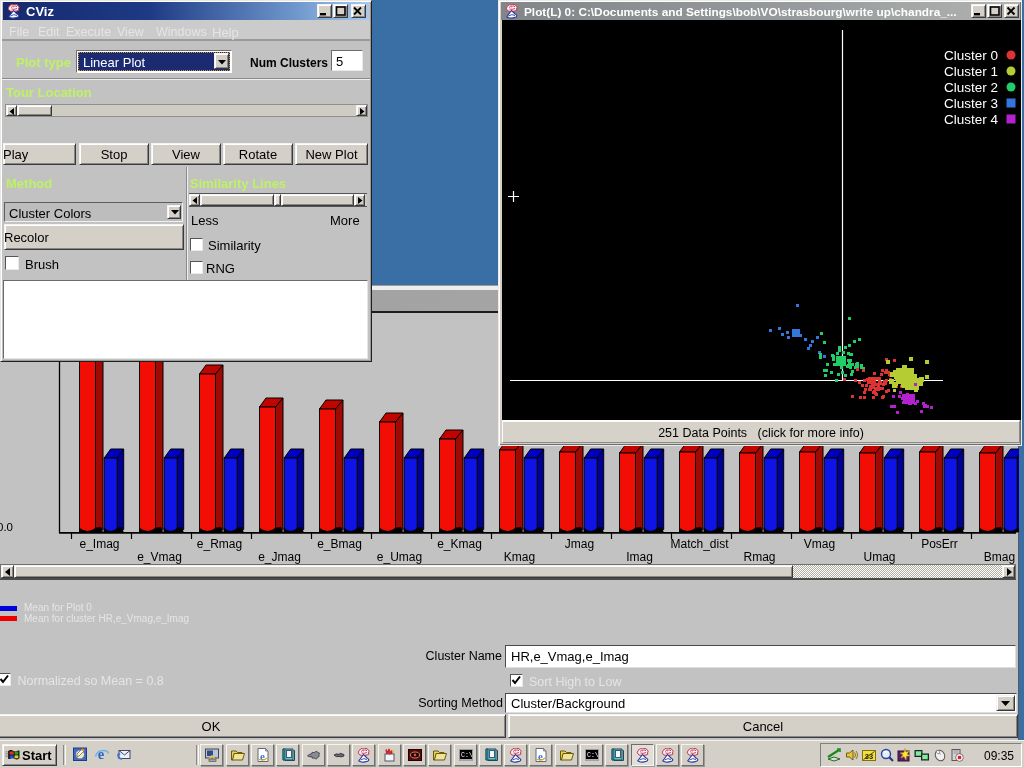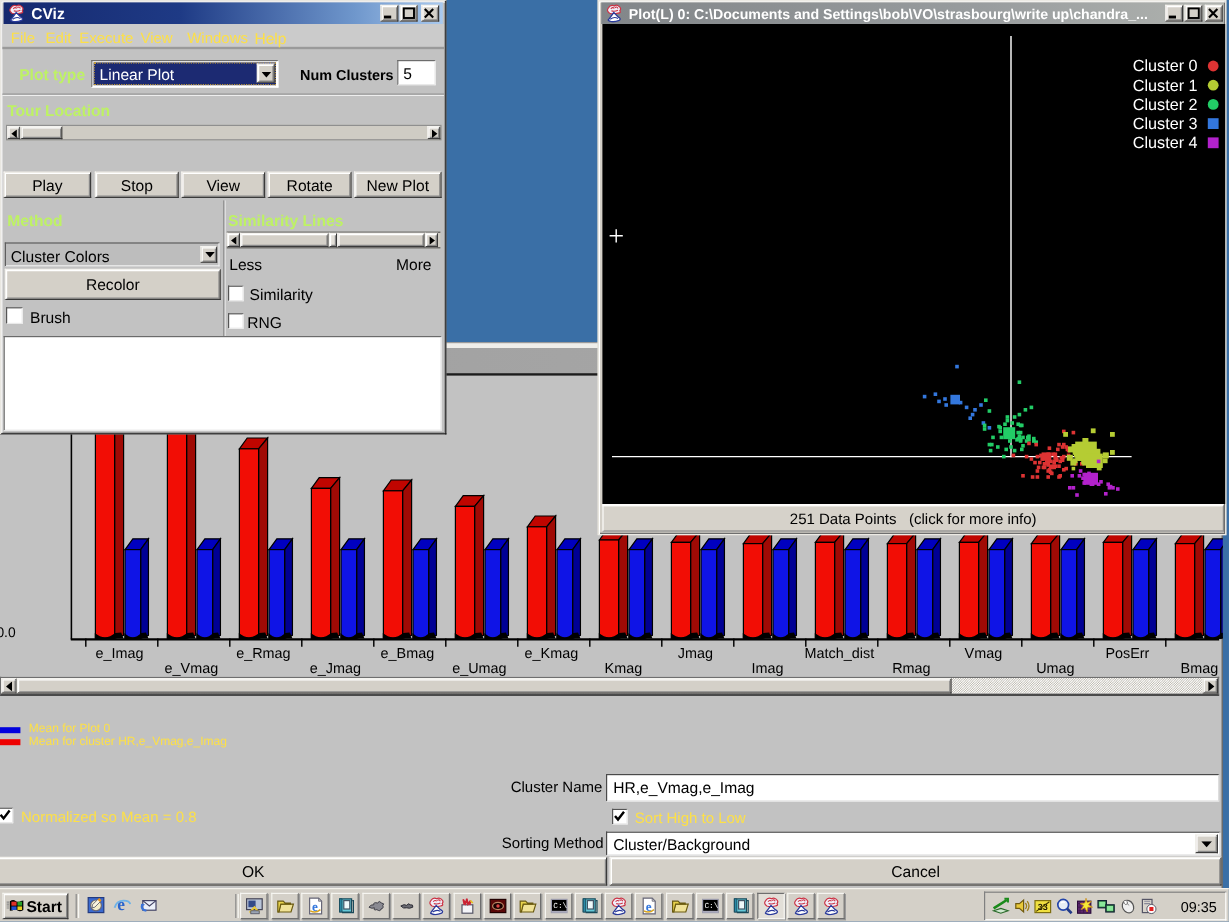--- a/index.html
+++ b/index.html
@@ -1,20 +1,20 @@
 <!DOCTYPE html>
 <html><head><meta charset="utf-8"><style>
 *{margin:0;padding:0;box-sizing:border-box}
 html,body{width:1024px;height:768px;overflow:hidden;background:#3a6fa6;font-family:"Liberation Sans",sans-serif}
 .abs{position:absolute}
 .bevel{background:#d4d0c8;border:1px solid;border-color:#f4f3ef #3a3a3a #3a3a3a #f4f3ef;box-shadow:inset 1px 1px 0 #fff,inset -1px -1px 0 #888}
 .groove{border-top:1px solid #8a8a8a;border-bottom:1px solid #eee}
 .cb{width:13px;height:13px;background:#fff;border:1px solid;border-color:#555 #e9e9e9 #e9e9e9 #555;position:absolute}
 svg{position:absolute;display:block}
-.t12{font-size:12px;color:#fde047}
+.t12{font-size:12px;color:#e5e5e5}
 .t13{font-size:13px;color:#000}
 .b13{font-size:13px;font-weight:bold;color:#bef264}
 </style></head>
 <body>
 
 <div class="abs" style="left:0;top:285px;width:1019px;height:455px;background:#c2c2c2;border-right:1px solid #5a5a5a">
  <div class="abs" style="left:0;top:0;width:1019px;height:5px;background:#efeeea;border-top:1px solid #9a9a9a"></div>
  <div class="abs" style="left:0;top:5px;width:1019px;height:21px;background:linear-gradient(90deg,#9e9e9e,#ababab)"></div>
  <div class="abs" style="left:0;top:26px;width:1019px;height:2px;background:#1c1c1c"></div>
 </div>
@@ -524,40 +524,40 @@
       <polygon points="5,0 5,7 0.5,3.5" fill="#000"></polygon>
     </svg>
  <div class="bevel abs" style="left:11px;top:0;width:35px;height:11px"></div>
  <div class="bevel abs" style="left:350px;top:0;width:11px;height:11px"></div>
  <svg class="abs" style="left:353px;top:2.5px" width="6" height="7" viewBox="0 0 6 7">
       <polygon points="1,0 1,7 5.5,3.5" fill="#000"></polygon>
     </svg>
 </div>
 
 <div class="bevel abs" style="left:3px;top:143px;width:73px;height:22px"></div>
-<div class="abs t13" style="left:3px;top:147px;width:73px;text-align:center">Play</div>
+<div class="abs t13" style="left:3px;top:147px;width:73px;">Play</div>
 <div class="bevel abs" style="left:79px;top:143px;width:70px;height:22px"></div>
 <div class="abs t13" style="left:79px;top:147px;width:70px;text-align:center">Stop</div>
 <div class="bevel abs" style="left:151px;top:143px;width:70px;height:22px"></div>
 <div class="abs t13" style="left:151px;top:147px;width:70px;text-align:center">View</div>
 <div class="bevel abs" style="left:223px;top:143px;width:70px;height:22px"></div>
 <div class="abs t13" style="left:223px;top:147px;width:70px;text-align:center">Rotate</div>
 <div class="bevel abs" style="left:295px;top:143px;width:73px;height:22px"></div>
 <div class="abs t13" style="left:295px;top:147px;width:73px;text-align:center">New Plot</div>
 
 <div class="abs" style="left:186px;top:167px;width:2px;height:113px;border-left:1px solid #8a8a8a;border-right:1px solid #eee"></div>
 <div class="abs b13" style="left:6px;top:176px">Method</div>
 <div class="abs" style="left:4px;top:202px;width:179px;height:20px;background:#bdbdbd;border:1px solid;border-color:#5e5e5e #efefef #efefef #5e5e5e"></div>
 <div class="abs t13" style="left:9px;top:205.5px">Cluster Colors</div>
 <div class="bevel abs" style="left:167px;top:204.5px;width:14px;height:14px"></div>
 <svg class="abs" style="left:170.5px;top:210px" width="8" height="5" viewBox="0 0 8 5">
     <polygon points="0,0 8,0 4,4.5" fill="#000"></polygon>
   </svg>
 <div class="bevel abs" style="left:4px;top:223.5px;width:180px;height:26px"></div>
-<div class="abs t13" style="left:4px;top:230px;width:180px;text-align:center">Recolor</div>
+<div class="abs t13" style="left:4px;top:230px;width:180px;text-align:left">Recolor</div>
 <div class="cb" style="left:5px;top:256px;width:14px;height:14px"></div>
 <div class="abs t13" style="left:25px;top:257px">Brush</div>
 
 <div class="abs b13" style="left:190px;top:176px">Similarity Lines</div>
 <div class="abs" style="left:189px;top:193px;width:178px;height:14px;background:#cfccc4;border-top:1px solid #555;border-bottom:1px solid #555">
  <div class="bevel abs" style="left:0;top:0;width:11px;height:12px"></div>
  <svg class="abs" style="left:3px;top:3px" width="6" height="7" viewBox="0 0 6 7">
       <polygon points="5,0 5,7 0.5,3.5" fill="#000"></polygon>
     </svg>
  <div class="bevel abs" style="left:11px;top:0;width:74px;height:12px"></div>

